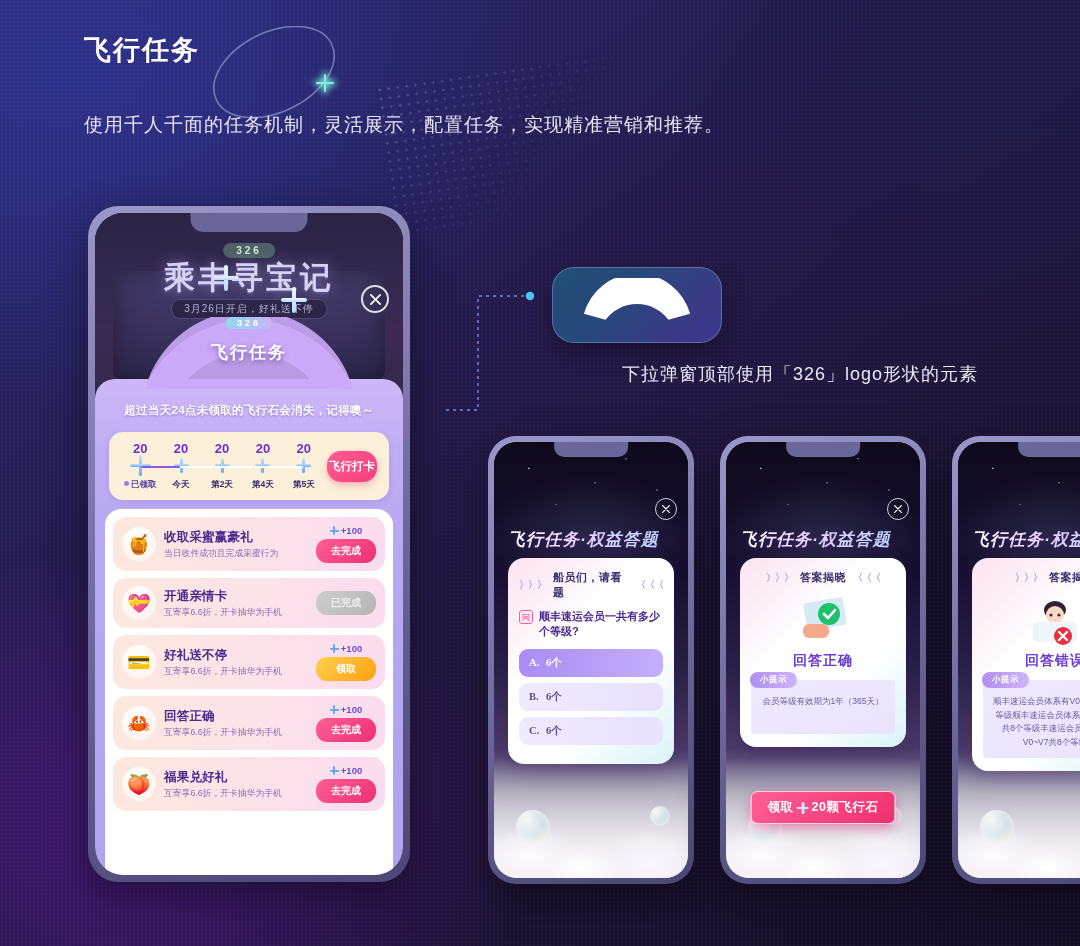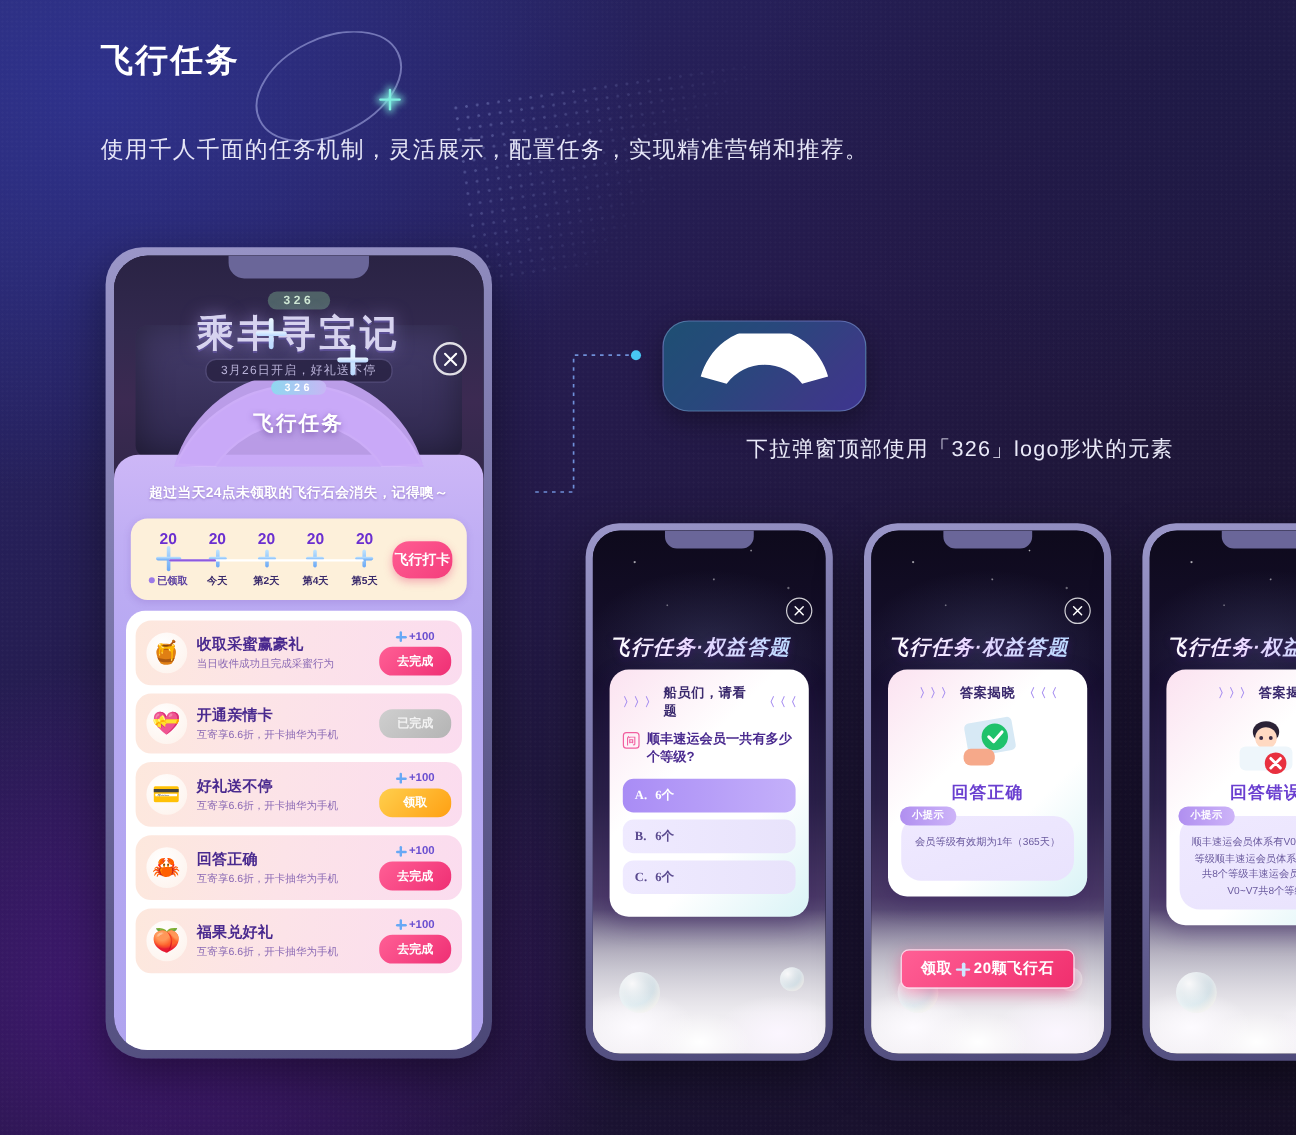--- a/index.html
+++ b/index.html
@@ -203,21 +203,21 @@
   .qtext { font-size:11px; font-weight:bold; color:#4a2a8f; line-height:1.35; }
   .opt { border-radius:9px; padding:7px 10px; margin-bottom:6px;
     font-size:10.5px; color:#5a4a8f; font-weight:bold;
     background:linear-gradient(90deg,#efeaff,#e8e3fb);font-family:Liberation Serif, serif; }
   .opt.sel { background:linear-gradient(90deg,#a98cf5,#c4b0fa); color:#ffffff; }
   .opt .ol { display:inline-block; width:17px; }
 
   .reveal-img { width:64px; height:56px; margin:4px auto 2px; position:relative; }
   .res-txt { text-align:center; font-size:14px; font-weight:bold; color:#6a3fd0;
     letter-spacing:1px; margin-top:2px; }
-  .hintbox { margin-top:10px; border-radius:17px; padding:15px 9px 9px;
+  .hintbox { margin-top:10px; border-radius:4px; padding:15px 9px 9px;
     background:linear-gradient(160deg,#efe9ff,#e9e3fd); position:relative; min-height:54px; }
   .hint-tag { position:absolute; left:-1px; top:-8px; padding:2px 10px; border-radius:9px;
     background:linear-gradient(90deg,#b08ff0,#cdb4f8); color:#fff;
     font-size:8.5px; font-weight:bold; letter-spacing:.5px; }
   .hint-txt { font-size:8.5px; color:#6a5a9e; line-height:1.6;text-align:center; }
   .claim-btn { position:absolute; left:50%; transform:translateX(-50%); bottom:54px;
     z-index:35; padding:7px 16px; border-radius:7px; border:1.5px solid #ffd2e6;
     background:linear-gradient(135deg,#ff5f95,#f02f6e);
     color:#fff; font-size:12.5px; font-weight:bold; letter-spacing:.5px; white-space:nowrap;
     box-shadow:0 4px 12px rgba(235,40,110,.45); display:flex; align-items:center; gap:3px; }

